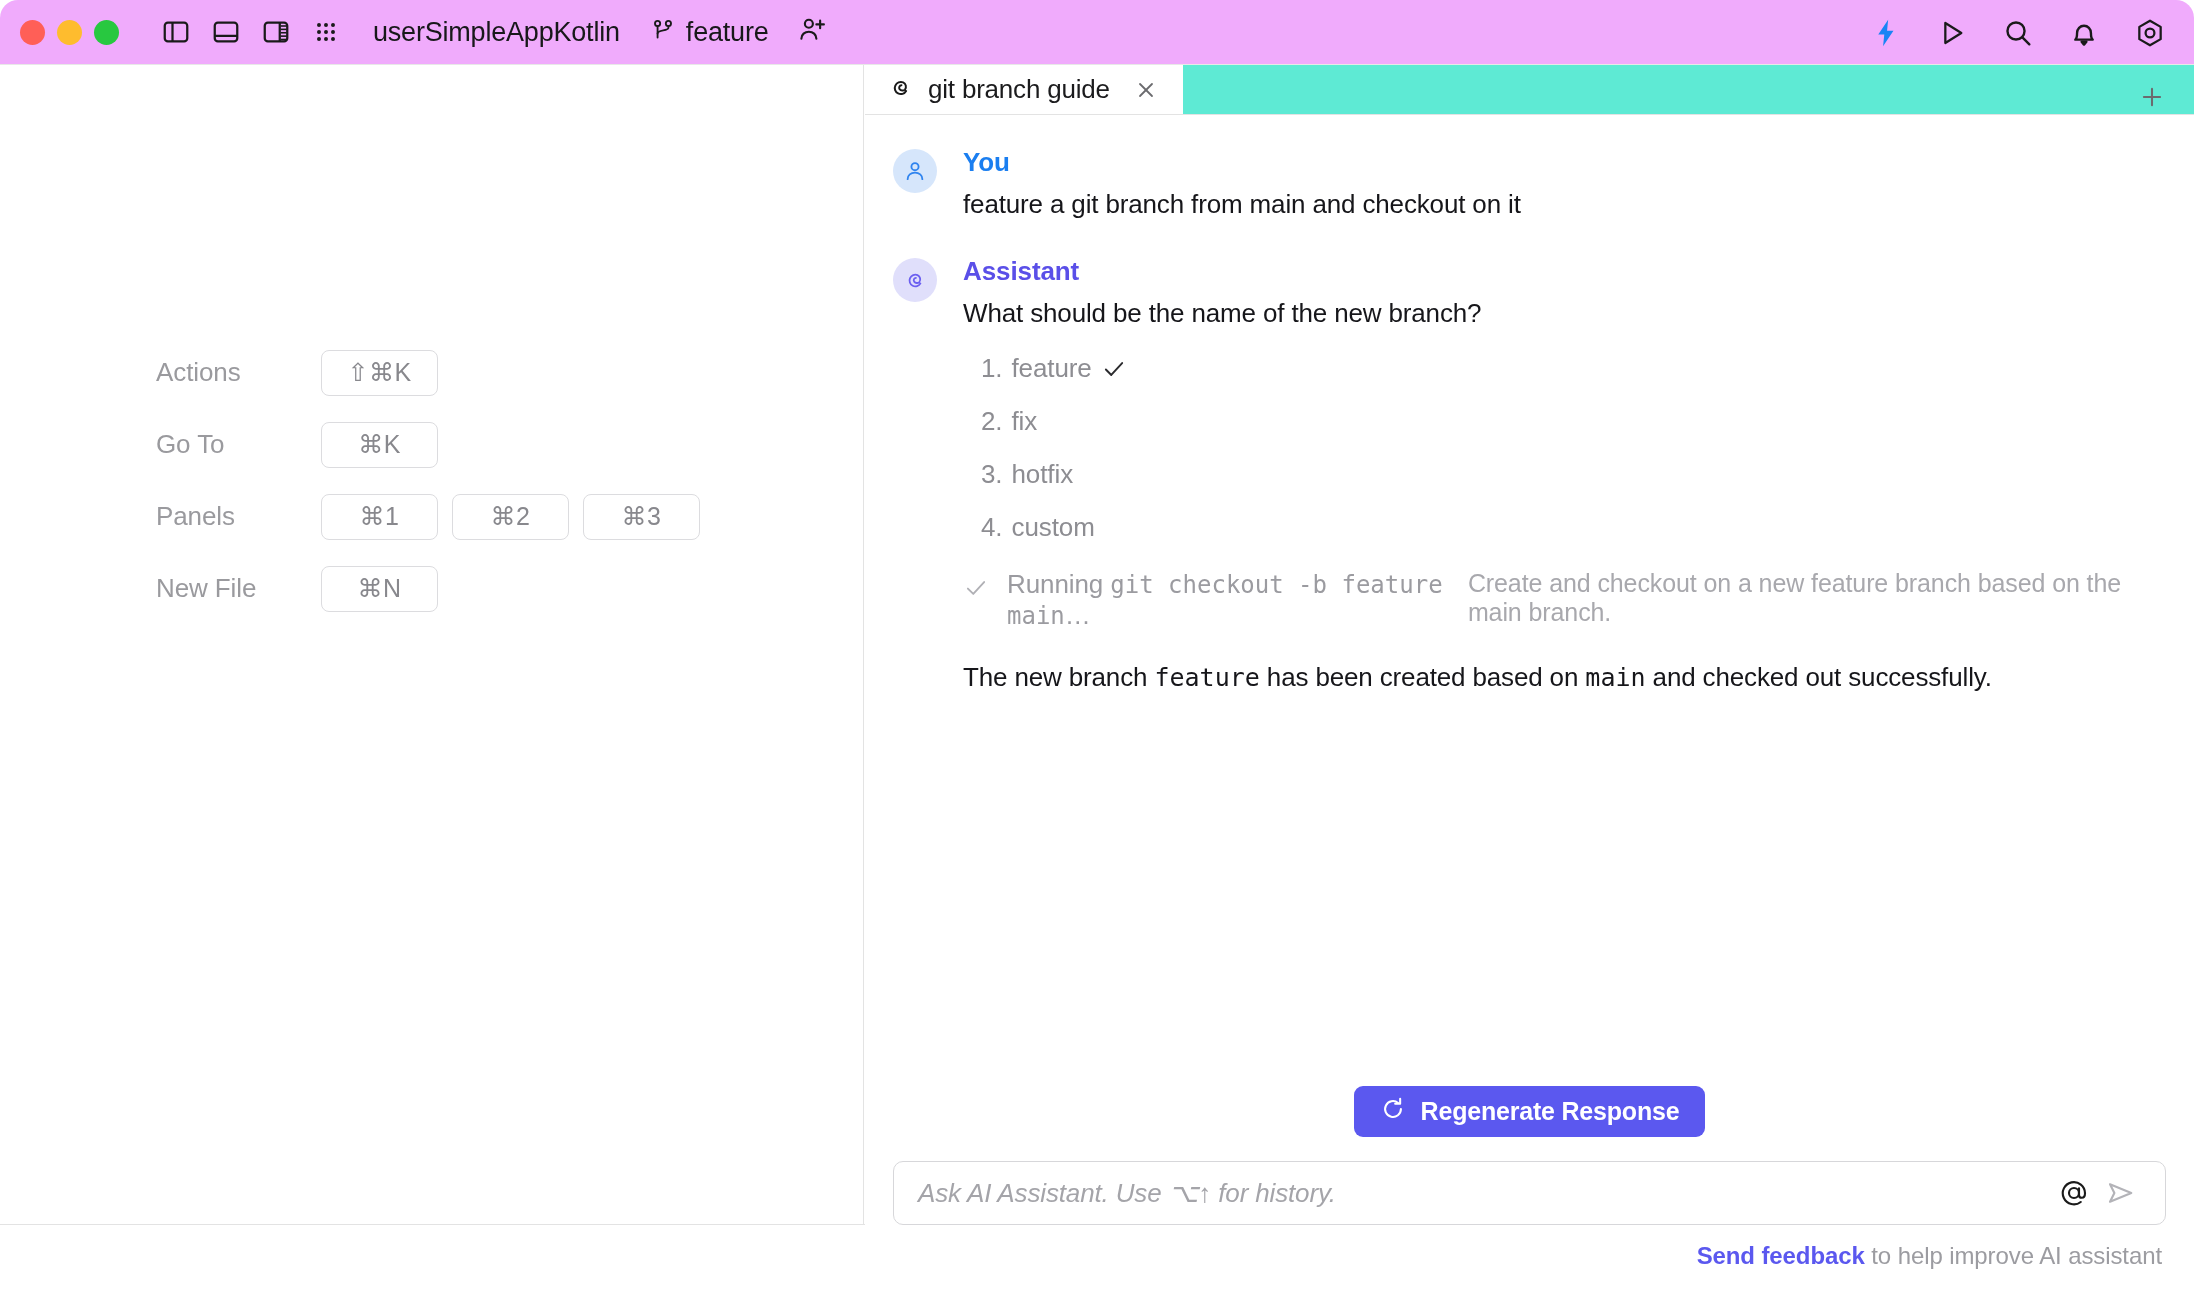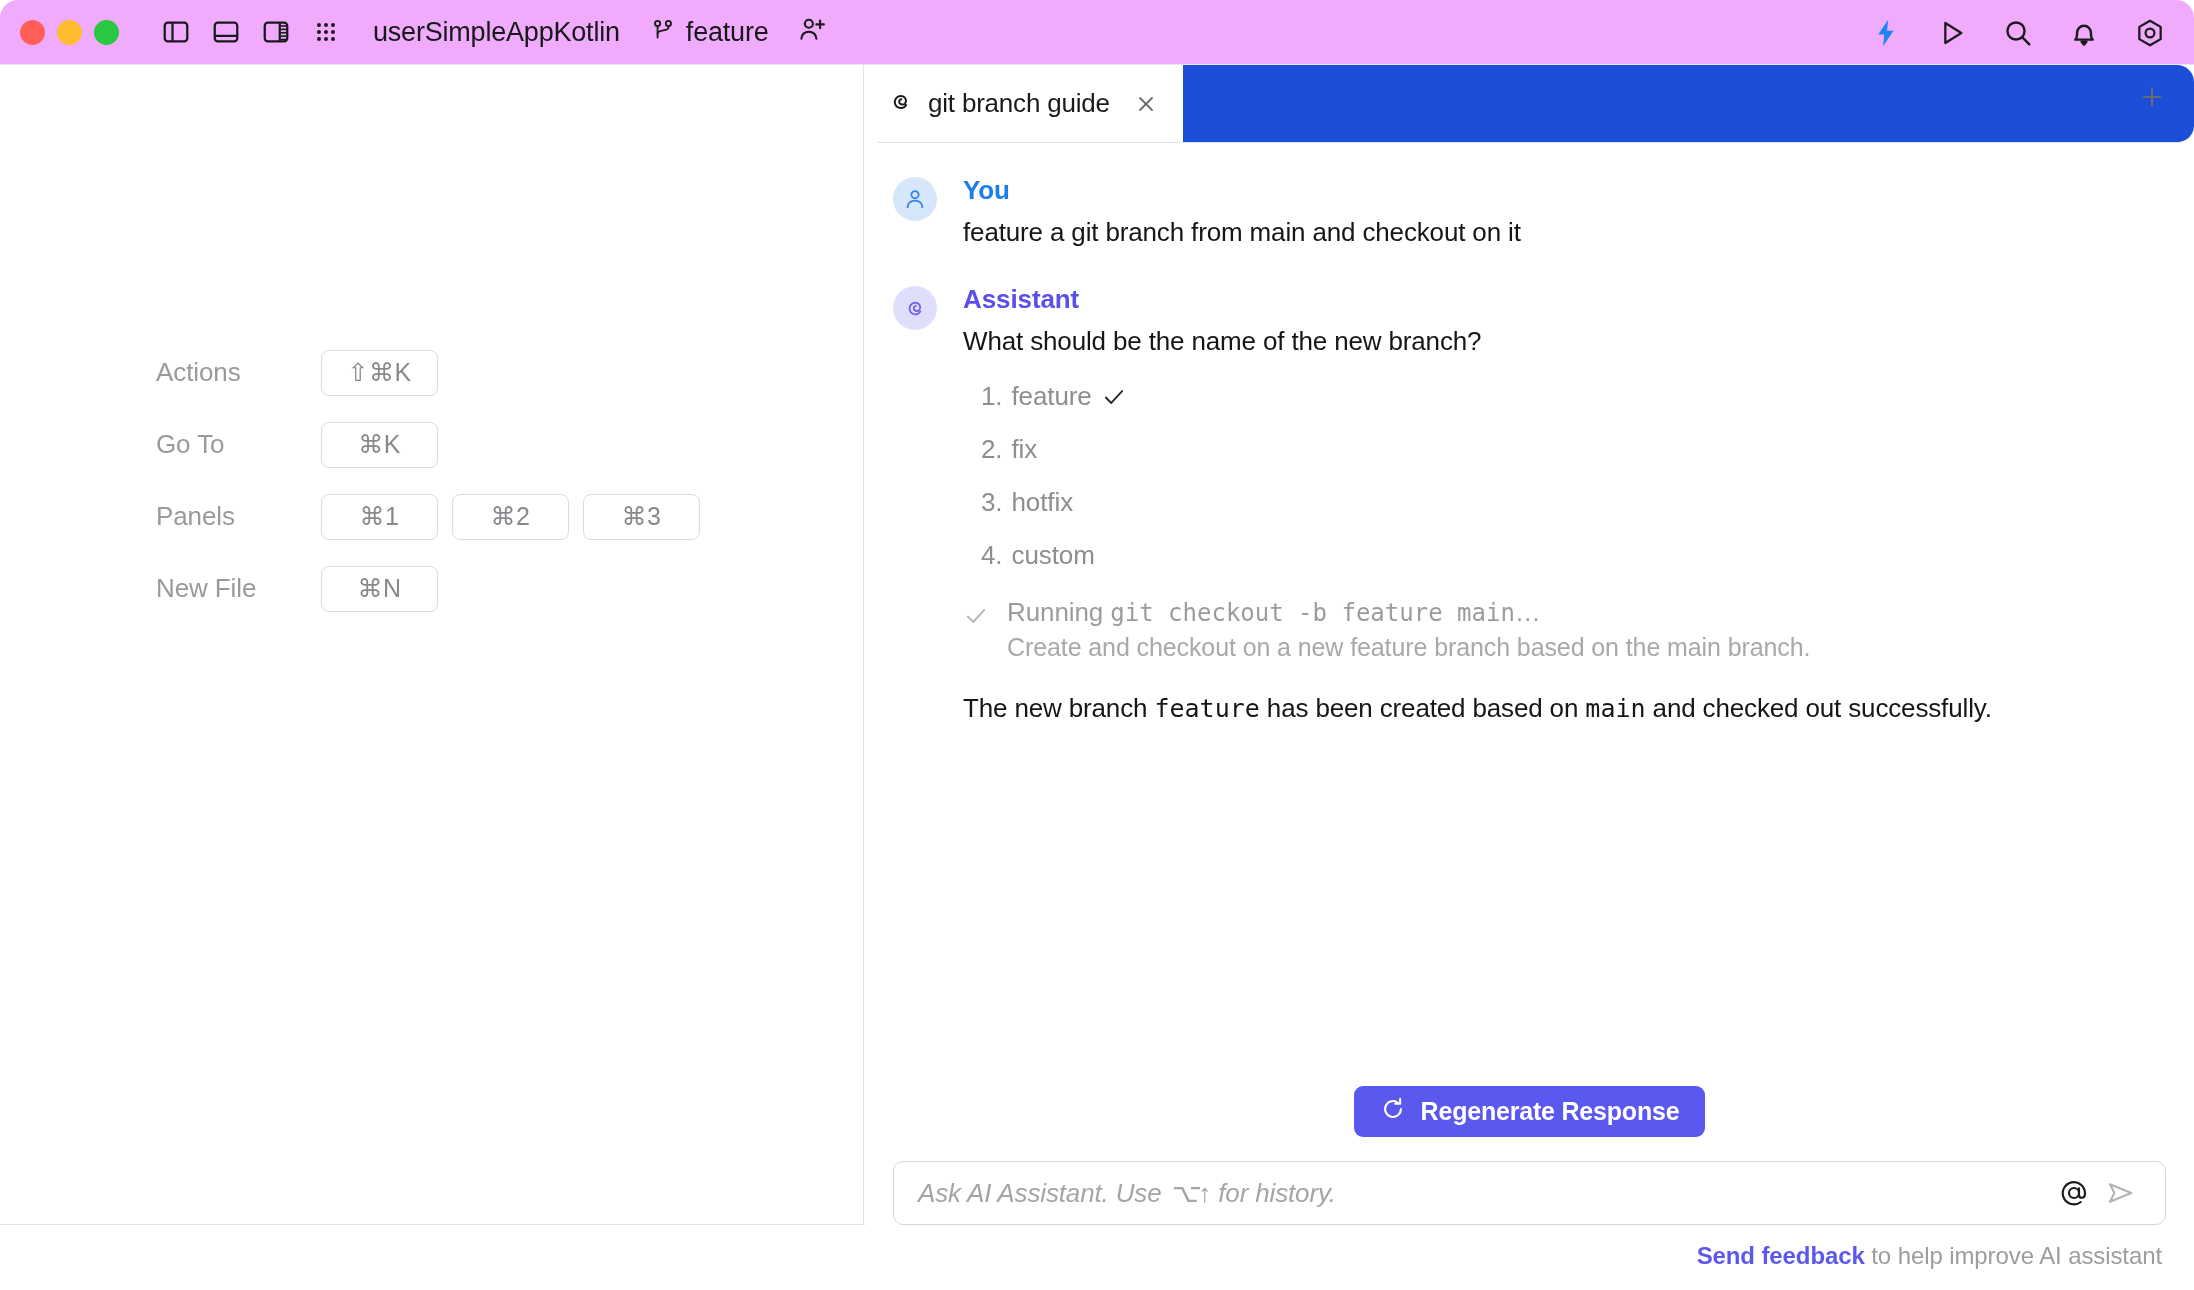--- a/index.html
+++ b/index.html
@@ -142,26 +142,25 @@
     position: absolute;
     top: 65px;
     left: 865px;
     width: 1329px;
     height: 1225px;
     background: #ffffff;
   }
 
   .tabbar {
     position: relative;
-    height: 78px;
-    background: #1d4ed8;
+    height: 50px;
+    background: #5eead4;
     border-bottom: 1px solid #e3e3e3;
     display: flex;
     align-items: stretch;
-    border-radius: 17px;
   }
   .tab {
     display: flex;
     align-items: center;
     gap: 13px;
     padding: 0 22px 0 22px;
     background: #ffffff;
     cursor: pointer;
     min-width: 290px;
   }
@@ -241,21 +240,21 @@
   }
   .options .opt-check { display: inline-flex; }
 
   .tool-run {
     margin-top: 26px;
     display: flex;
     gap: 18px;
     align-items: flex-start;
   }
   .tool-check { margin-top: 6px; flex: 0 0 auto; }
-  .tool-lines { display: flex; flex-direction: column; gap: 5px; }
+  .tool-lines { display: flex; flex-direction: row; gap: 5px; }
   .tool-title {
     font-size: 26px;
     color: #9b9ba0;
     letter-spacing: -0.1px;
   }
   .tool-title code,
   .mono {
     font-family: "DejaVu Sans Mono", "Liberation Mono", monospace;
     font-size: 24px;
     letter-spacing: 0px;

